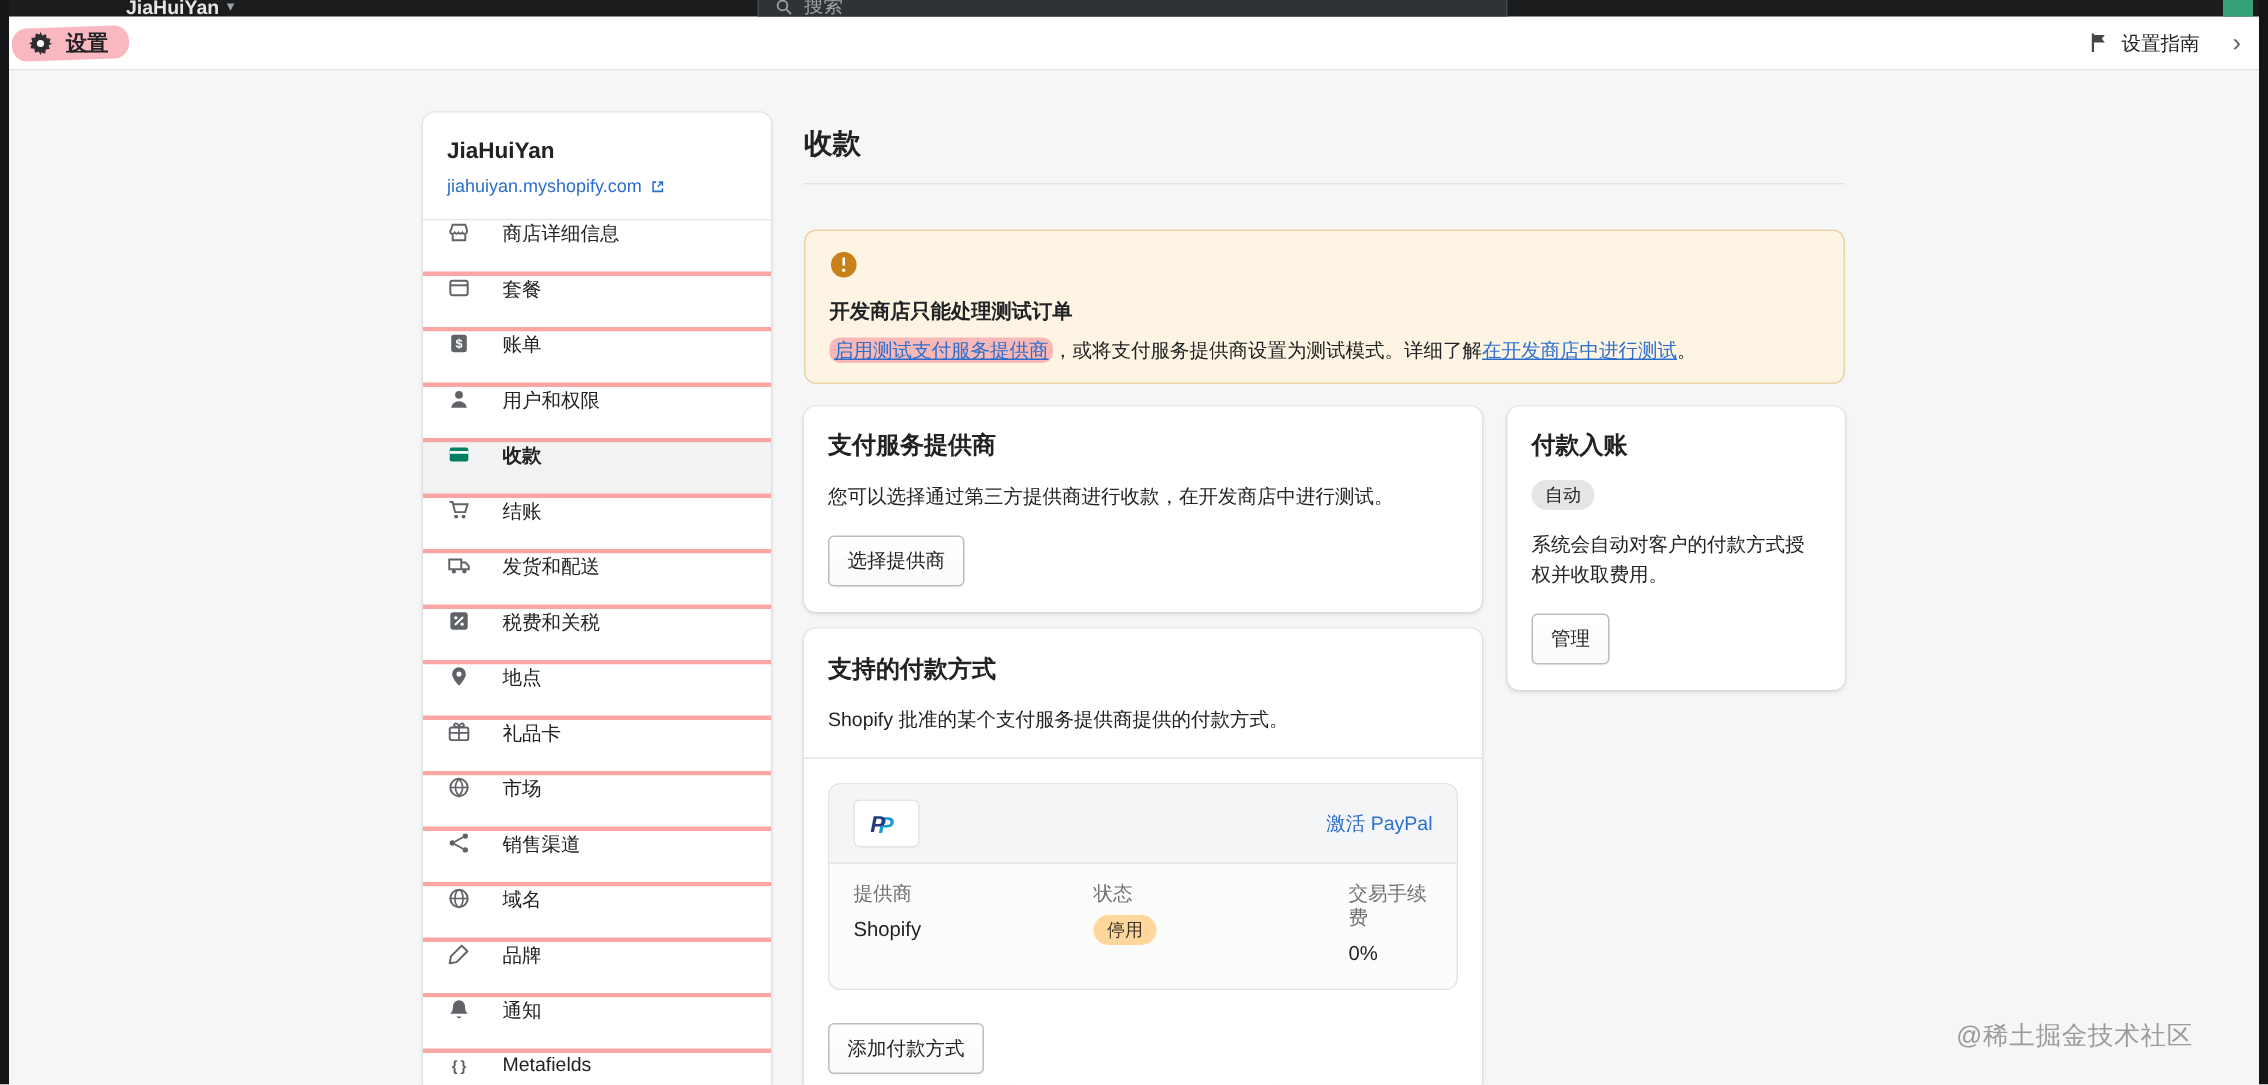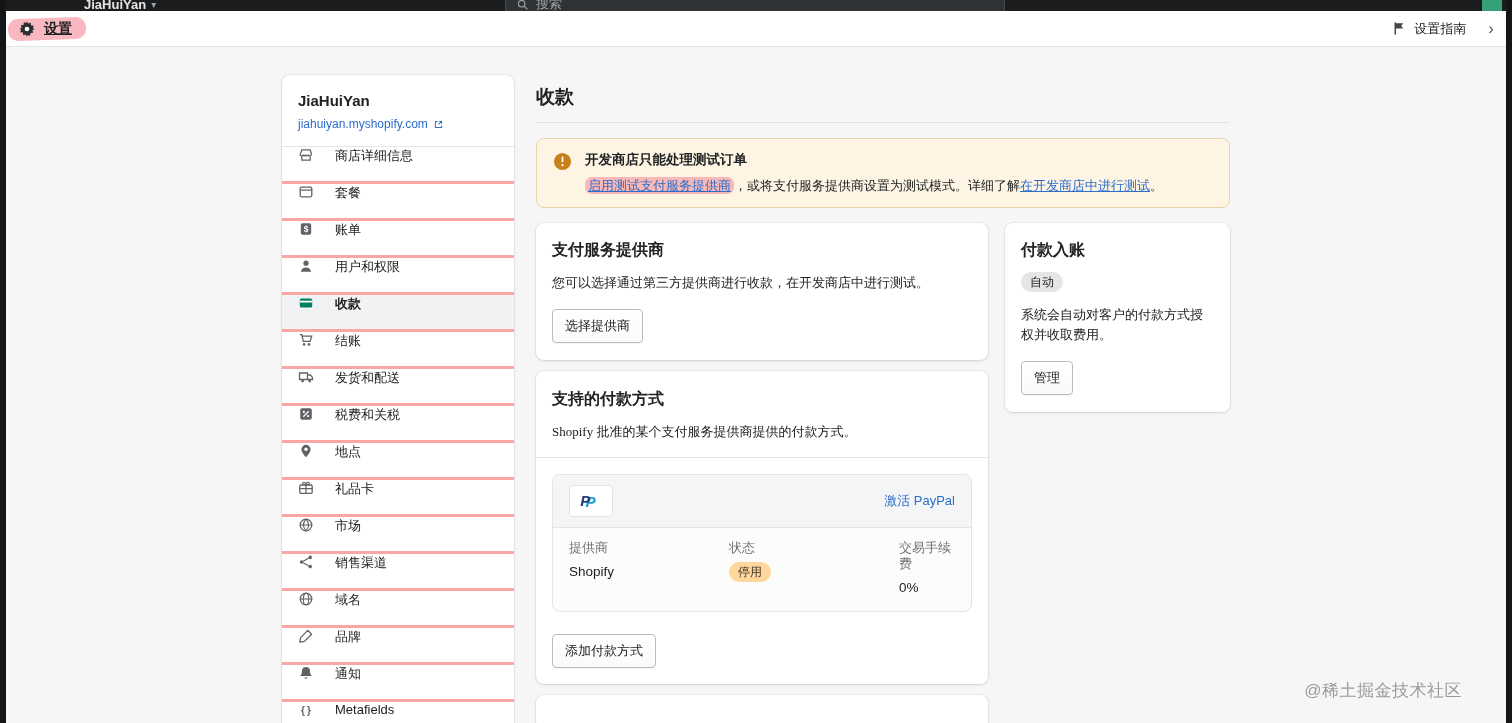--- a/index.html
+++ b/index.html
@@ -42,38 +42,38 @@
   .store-url svg{width:11px;height:11px;}
   .nav-item{display:flex;align-items:flex-start;gap:21px;height:37px;padding:0 16px;border-bottom:3px solid #fca5a5;font-size:13px;cursor:pointer;box-sizing:border-box;background:#fff;}
   .nav-item.active{background:#f1f2f3;font-weight:700;}
   .nav-icon{width:16px;height:16px;flex:none;color:#5f6368;display:flex;}
   .nav-item.active .nav-icon{color:var(--accent-green,#008060);}
   .nav-icon svg{width:16px;height:16px;}
   
   .content{width:694px;flex:none;}
   .page-title{margin:10px 0 0;font-size:19px;font-weight:700;line-height:24px;}
   .title-divider{margin-top:13px;height:1px;background:#e1e3e5;}
-  .banner{margin-top:15px;background:var(--banner-bg,#fdf4e3);border:1px solid var(--banner-border,#e9d3a9);border-radius:8px;
-    padding:12px 16px;display:flex;gap:13px;box-sizing:border-box;}
+  .banner{margin-top:30px;background:var(--banner-bg,#fdf4e3);border:1px solid var(--banner-border,#e9d3a9);border-radius:8px;
+    padding:12px 16px;display:flex;gap:13px;box-sizing:border-box;flex-direction:column;}
   .banner-ic{width:19px;height:19px;flex:none;margin-top:1px;}
   .banner-title{font-size:13.5px;font-weight:700;line-height:18px;}
   .banner-text{margin-top:7px;font-size:13px;line-height:19px;}
   .blink{color:var(--link-blue,#2c6ecb);cursor:pointer;text-decoration:none;}
   .blink.ul{text-decoration:underline;}
   .mark{background:rgba(244,124,140,.5);border-radius:7px;padding:1px 3px;}
   .cols{margin-top:15px;display:flex;gap:17px;align-items:flex-start;}
   .col-main{width:452px;flex:none;}
   .col-aside{width:225px;flex:none;}
   .card{background:#fff;border-radius:8px;box-shadow:0 0 0 1px rgba(63,63,68,.05),0 1px 3px rgba(63,63,68,.15);margin-bottom:11px;}
   .pad{padding:17px 16px;}
   .card h2{margin:0;font-size:16px;font-weight:700;line-height:20px;}
   .card p{margin:13px 0 0;font-size:13px;line-height:20px;color:#202223;}
   .btn{margin-top:16px;display:inline-block;padding:7px 12px;font-size:13px;color:#202223;background:linear-gradient(#ffffff,#f9fafb);
     border:1px solid #b9bdc1;border-radius:4px;cursor:pointer;box-shadow:0 1px 0 rgba(0,0,0,.04);font-family:inherit;}
-  .card-head{padding:18px 16px 15px;border-bottom:1px solid #e4e5e7;font-family:Liberation Serif, serif;}
+  .card-head{padding:18px 16px 15px;border-bottom:1px solid #e4e5e7;}
   .card-body{padding:16px;}
   .pm-box{border:1px solid #e3e4e6;border-radius:8px;overflow:hidden;background:#fcfcfb;}
   .pm-head{display:flex;align-items:center;justify-content:space-between;padding:10px 16px;background:#f4f5f7;border-bottom:1px solid #e3e4e6;}
   .pp-logo{width:42px;height:30px;background:#fff;border:1px solid #e3e4e6;border-radius:4px;display:flex;align-items:center;justify-content:center;}
   .pm-activate{font-size:13px;}
   .pm-grid{display:flex;padding:12px 16px 15px;}
   .pm-col1{flex:0 0 160px;}
   .pm-col2{flex:0 0 170px;}
   .pm-col3{flex:1;}
   .pm-label{font-size:13px;color:#6d7175;line-height:16px;}

